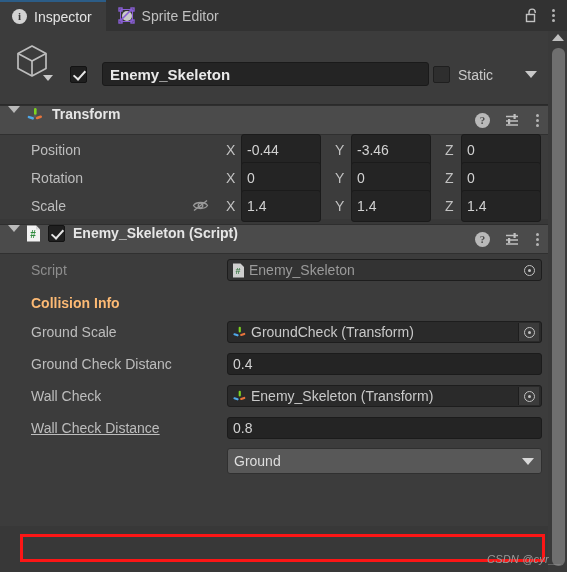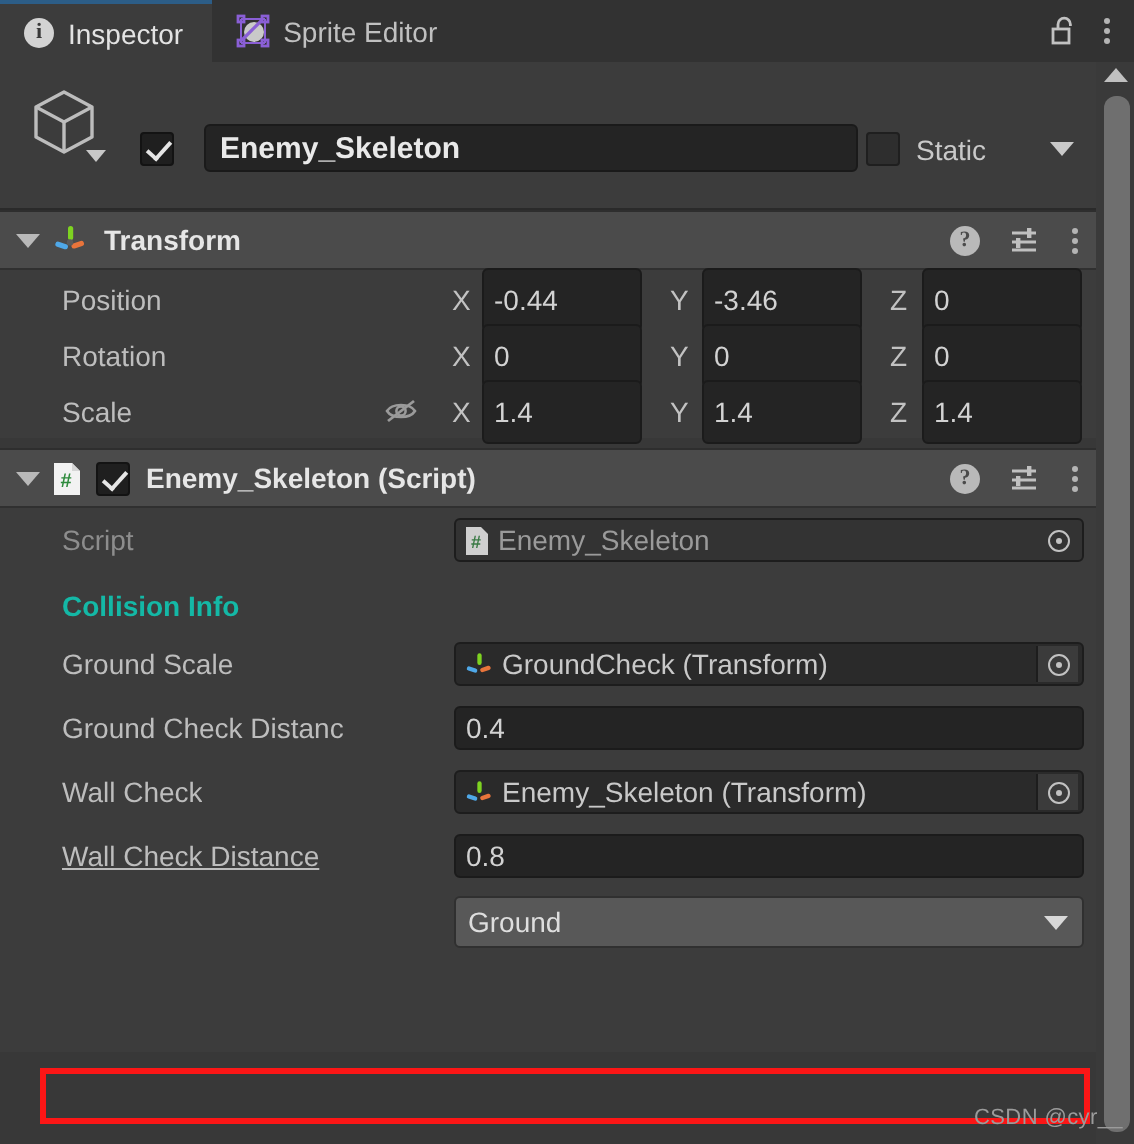--- a/index.html
+++ b/index.html
@@ -196,21 +196,21 @@
   .layer-popup { position: absolute; left: 371px; top: 81px; width: 172px; height: 22px; font-size: 14px;}
 
   
   .comp-header {
     position: relative;
     height: 28px;
     background: #4b4b4b;
     border-top: 1px solid #2e2e2e;
     border-bottom: 1px solid #303030;
     display: flex;
-    align-items: center;
+    align-items: flex-start;
   }
   .foldout {
     width: 0; height: 0;
     margin-left: 8px; margin-right: 6px;
     border-left: 6px solid transparent;
     border-right: 6px solid transparent;
     border-top: 7px solid #b9b9b9;
     flex: none;
   }
   .comp-title {
@@ -298,21 +298,21 @@
     box-sizing: border-box;
     display: flex; align-items: center; justify-content: center;
   }
   .picker-dot::after {
     content: ""; width: 3px; height: 3px; border-radius: 50%;
     background: #c2c2c2;
   }
   .section-title {
     font-size: 14px;
     font-weight: bold;
-    color: #14b8a6;
+    color: #fdba74;
   }
   .eye-off { width: 17px; height: 15px; flex: none; }
 
   
   .scrollzone {
     position: absolute;
     right: 0; top: 31px;
     width: 19px; height: 541px;
     background: #3a3a3a;
   }
@@ -349,20 +349,21 @@
     z-index: 40;
   }
   .watermark {
     position: absolute;
     left: 487px; top: 553px;
     font-size: 11px;
     color: #9b9b9b;
     z-index: 50;
     white-space: nowrap;
     letter-spacing: 0.2px;
+    font-style: italic;
   }
 </style>
 </head>
 <body>
 
 <div id="app">
 
   <div class="tabbar">
 
     <div class="tab active">

